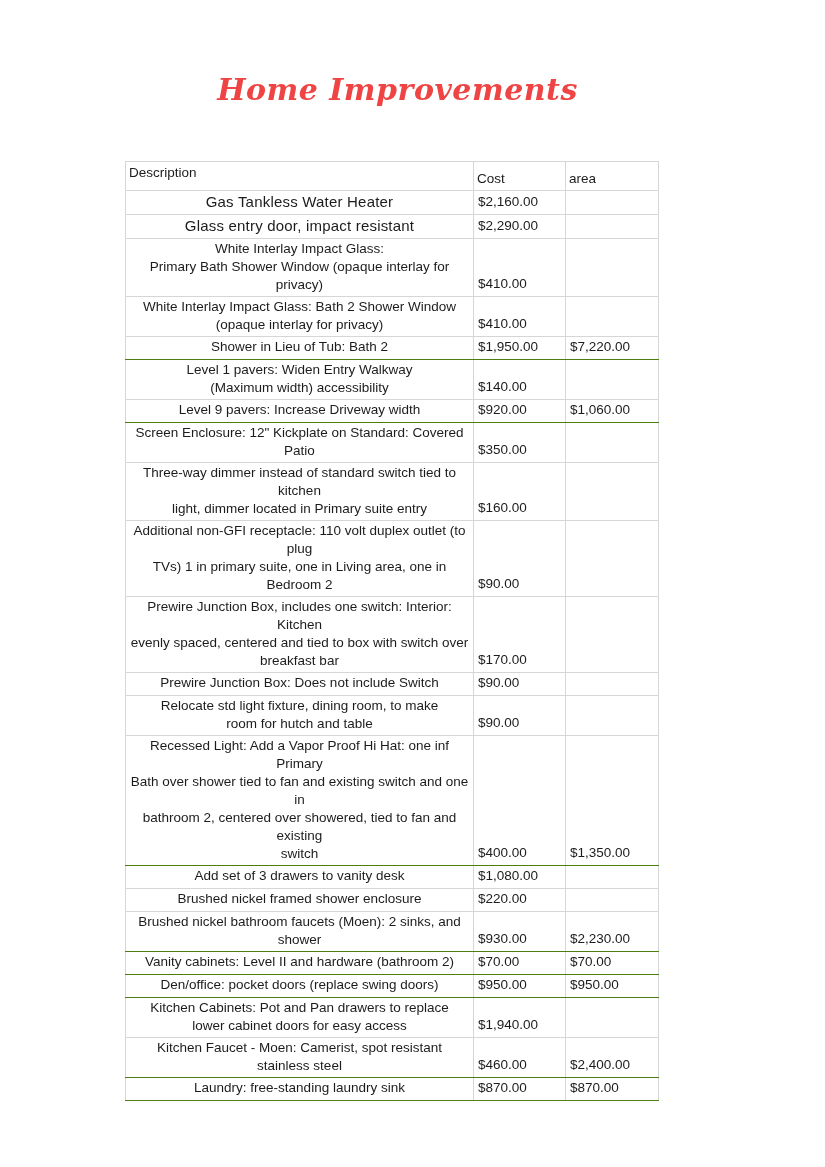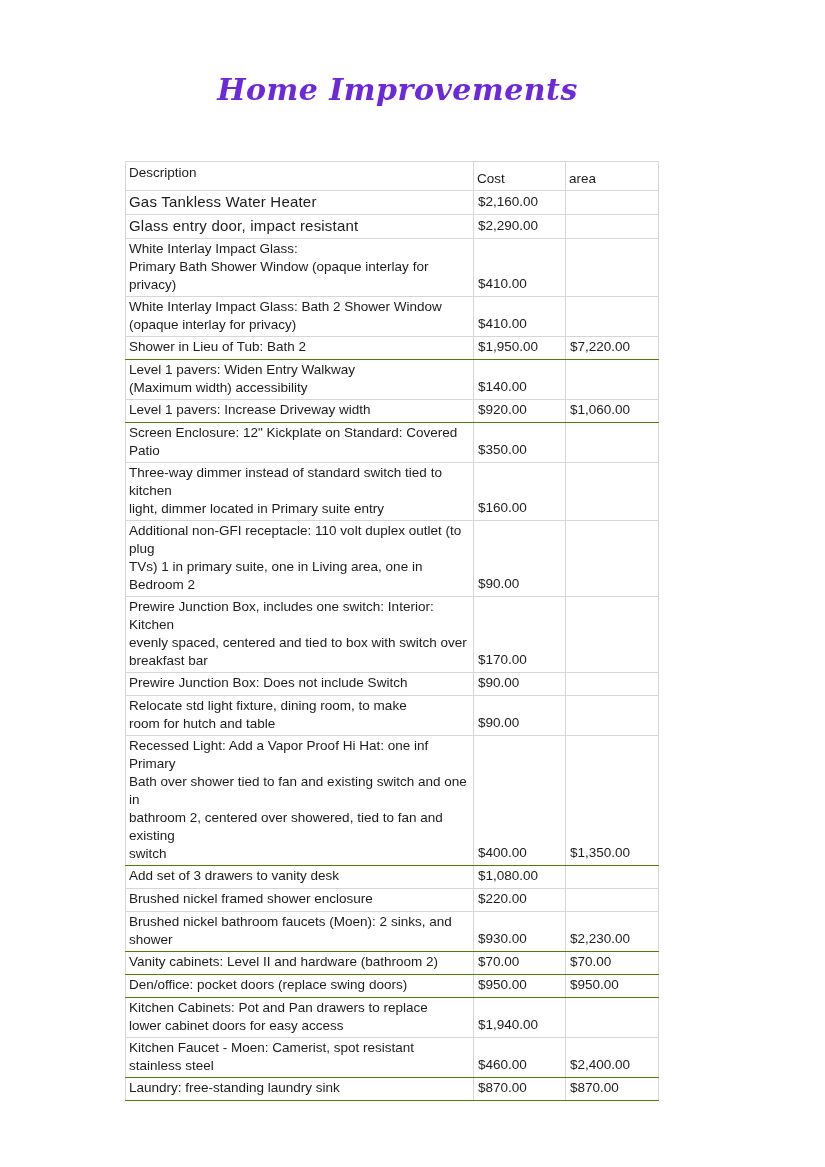--- a/index.html
+++ b/index.html
@@ -19,21 +19,21 @@
     background: #ffffff;
   }
   .title {
     margin: 72px 30px 0 0;
     text-align: center;
     font-family: "DejaVu Serif", serif;
     font-style: italic;
     font-weight: 600;
     font-size: 30px;
     line-height: 36px;
-    color: #6d28d9;
+    color: #ef4444;
     letter-spacing: 0.5px;
   }
   table.tbl {
     border-collapse: collapse;
     table-layout: fixed;
     margin: 53px 0 0 125px;
     width: 533px;
     font-size: 13.5px;
     line-height: 18px;
   }
@@ -50,21 +50,21 @@
     font-size: 13.5px;
     height: 24px;
     padding: 2px 3px;
   }
   th.h-desc { vertical-align: top; }
   th.h-num  { vertical-align: bottom; }
   td.desc {
     padding: 1px 3px 2px;
     vertical-align: top;
     white-space: pre-line;
-    text-align: left;
+    text-align: center;
   }
   td.desc.lg {
     font-size: 15px;
     line-height: 20px;
     letter-spacing: 0.2px;
   }
   td.num {
     padding: 1px 4px 3px;
     vertical-align: bottom;
     white-space: nowrap;
@@ -120,21 +120,21 @@
           <td class="num">$1,950.00</td>
           <td class="num">$7,220.00</td>
         </tr>
         <tr>
           <td class="desc">Level 1 pavers: Widen Entry Walkway
 (Maximum width) accessibility</td>
           <td class="num">$140.00</td>
           <td class="num"></td>
         </tr>
         <tr class="thick">
-          <td class="desc">Level 1 pavers: Increase Driveway width</td>
+          <td class="desc">Level 9 pavers: Increase Driveway width</td>
           <td class="num">$920.00</td>
           <td class="num">$1,060.00</td>
         </tr>
         <tr>
           <td class="desc">Screen Enclosure: 12" Kickplate on Standard: Covered Patio</td>
           <td class="num">$350.00</td>
           <td class="num"></td>
         </tr>
         <tr>
           <td class="desc">Three-way dimmer instead of standard switch tied to kitchen

